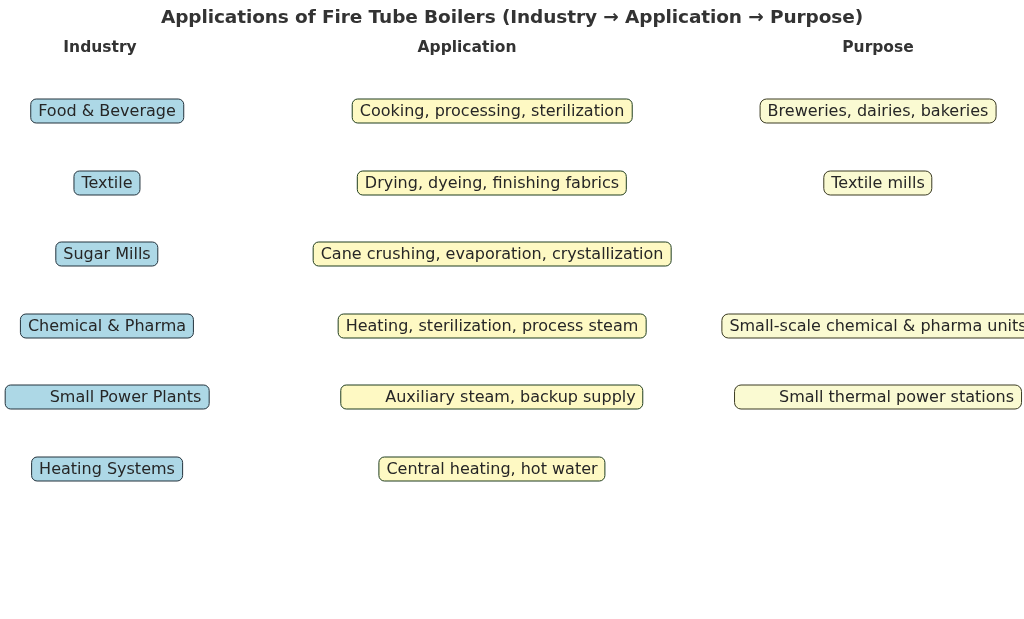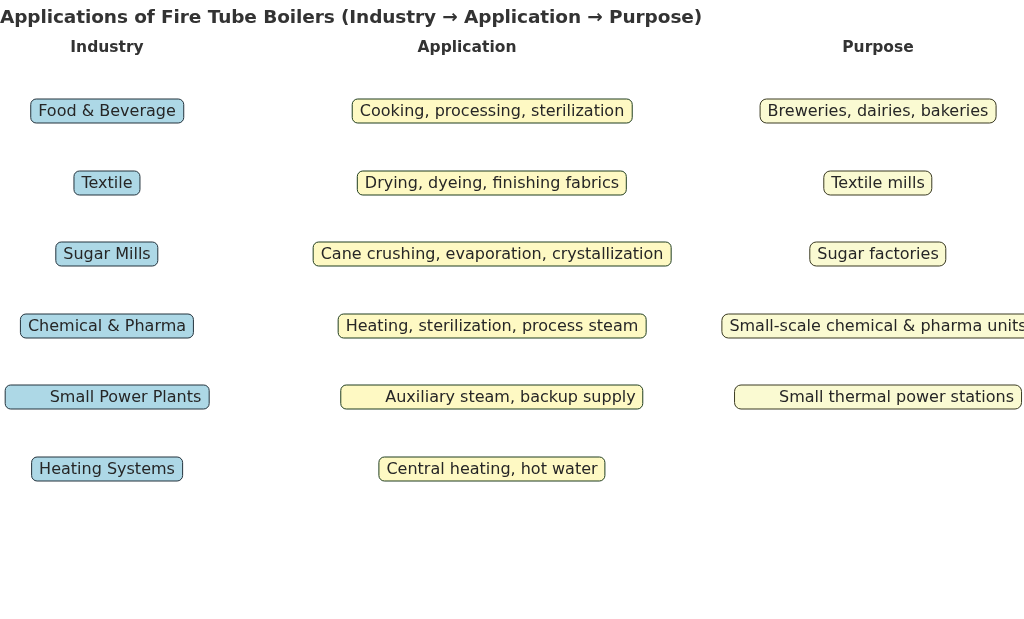--- a/index.html
+++ b/index.html
@@ -20,21 +20,21 @@
     width: 1024px;
     height: 619px;
     background: #ffffff;
   }
 
   .chart-title {
     position: absolute;
     top: 6px;
     left: 0;
     width: 1024px;
-    text-align: left;
+    text-align: center;
     font-size: 18.5px;
     font-weight: bold;
     color: #333333;
     letter-spacing: -0.1px;
     white-space: nowrap;
   }
 
   .col-headers {
     position: absolute;
     top: 38px;
@@ -45,21 +45,21 @@
   .col-header {
     position: absolute;
     top: 0;
     text-align: center;
     font-size: 15.5px;
     font-weight: bold;
     color: #333333;
     white-space: nowrap;
     transform: translateX(-50%);
   }
-  .col-header.c0 { left: 107px; text-align: right; }
+  .col-header.c0 { left: 100px; text-align: right; }
   .col-header.c1 { left: 467px; }
   .col-header.c2 { left: 878px; }
 
   .node {
     position: absolute;
     transform: translate(-50%, -50%);
     box-sizing: border-box;
     padding: 3px 7px 4px 7px;
     border: 1.6px solid #2b2b2b;
     border-radius: 6px;
@@ -100,21 +100,20 @@
   <div class="node industry r0">Food &amp; Beverage</div>
   <div class="node application r0">Cooking, processing, sterilization</div>
   <div class="node purpose r0">Breweries, dairies, bakeries</div>
 
   <div class="node industry r1">Textile</div>
   <div class="node application r1">Drying, dyeing, finishing fabrics</div>
   <div class="node purpose r1">Textile mills</div>
 
   <div class="node industry r2">Sugar Mills</div>
   <div class="node application r2">Cane crushing, evaporation, crystallization</div>
-  <div class="node purpose r2">Sugar factories</div>
 
   <div class="node industry r3">Chemical &amp; Pharma</div>
   <div class="node application r3">Heating, sterilization, process steam</div>
   <div class="node purpose r3">Small-scale chemical &amp; pharma units</div>
 
   <div class="node industry r4">Small Power Plants</div>
   <div class="node application r4">Auxiliary steam, backup supply</div>
   <div class="node purpose r4">Small thermal power stations</div>
 
   <div class="node industry r5">Heating Systems</div>

